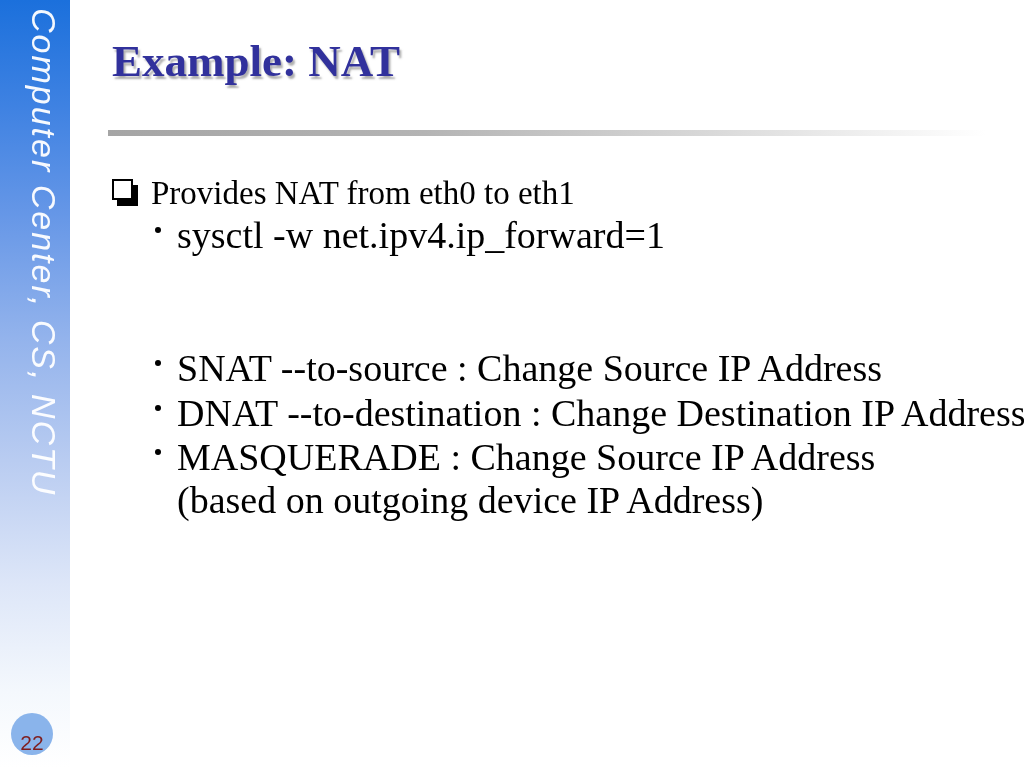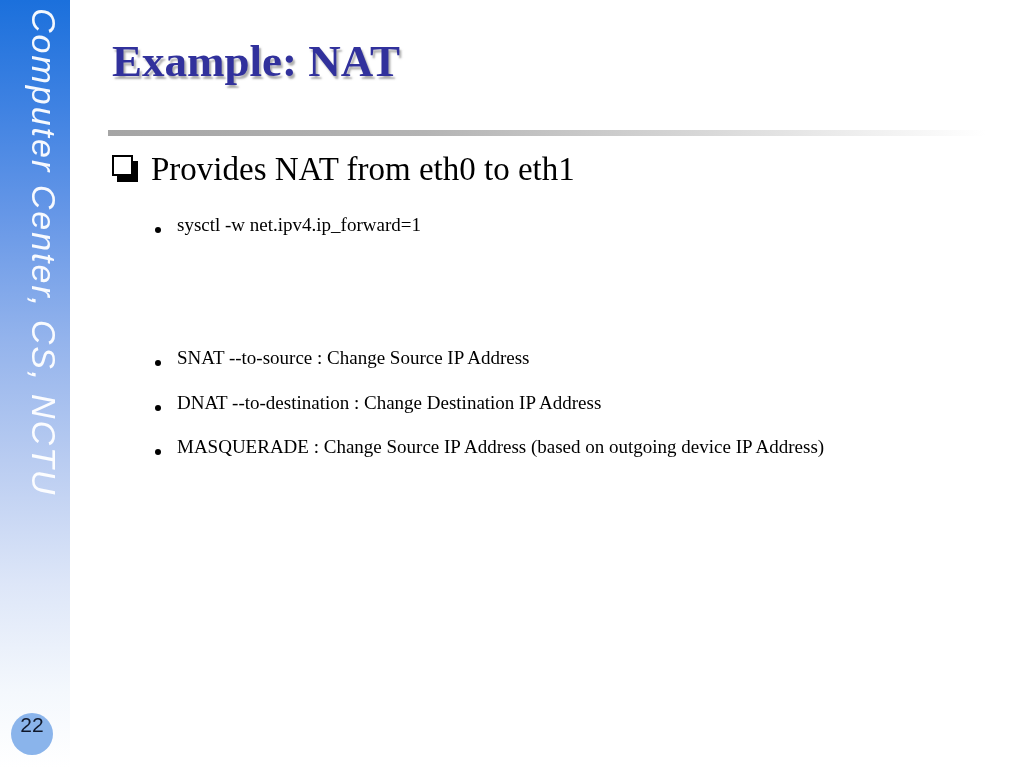--- a/index.html
+++ b/index.html
@@ -21,23 +21,23 @@
     transform-origin:0 0; transform:rotate(90deg);
     white-space:nowrap;
     font-family:"Liberation Sans", sans-serif;
     font-style:italic;
     font-size:34px; line-height:40px; letter-spacing:2px;
     color:rgba(255,255,255,0.95);
   }
   .page-badge {
     position:absolute; left:11px; top:713px; width:42px; height:42px;
     border-radius:50%; background:#8ab4eb;
-    display:flex; align-items:flex-start; justify-content:center;
+    display:flex; align-items:flex-end; justify-content:center;
     font-family:"Liberation Sans", sans-serif;
-    font-size:21px; color:#0f172a;
+    font-size:21px; color:#7f1d1d;
   }
 
   
   .title {
     position:absolute; left:112px; top:38px;
     font-size:45px; font-weight:bold; line-height:1.05;
     color:#31319c;
     text-shadow:2px 3px 2px rgba(110,110,110,0.55);
     white-space:nowrap;
     text-align:right;
@@ -45,24 +45,24 @@
   .divider {
     position:absolute; left:108px; top:130px; width:905px; height:6px;
     background:linear-gradient(90deg,
       #a5a5a5 0%, #b4b4b4 35%, #d3d3d3 62%, #ededed 82%,
       rgba(255,255,255,0) 97%);
   }
 
   
   .row { position:absolute; display:flex; align-items:flex-start; color:#000000; }
   .row.l1 { left:112px; font-size:33px; line-height:1.12; }
-  .row.l2 { left:155px; font-size:19px; line-height:1.12; }
+  .row.l2 { left:155px; font-size:38px; line-height:1.12; }
   .row .txt.nowrap { white-space:nowrap; }
 
-  .r0 { top:151px;justify-content:flex-end; }
+  .r0 { top:175px;justify-content:flex-end; }
   .r1 { top:214px; }
   .r2 { top:257px; }
   .r3 { top:300px; }
   .r4 { top:347px; }
   .r5 { top:392px; }
   .r6 { top:436px; }
   .r6 .txt { width:790px; }
 
   
   .cbx {

